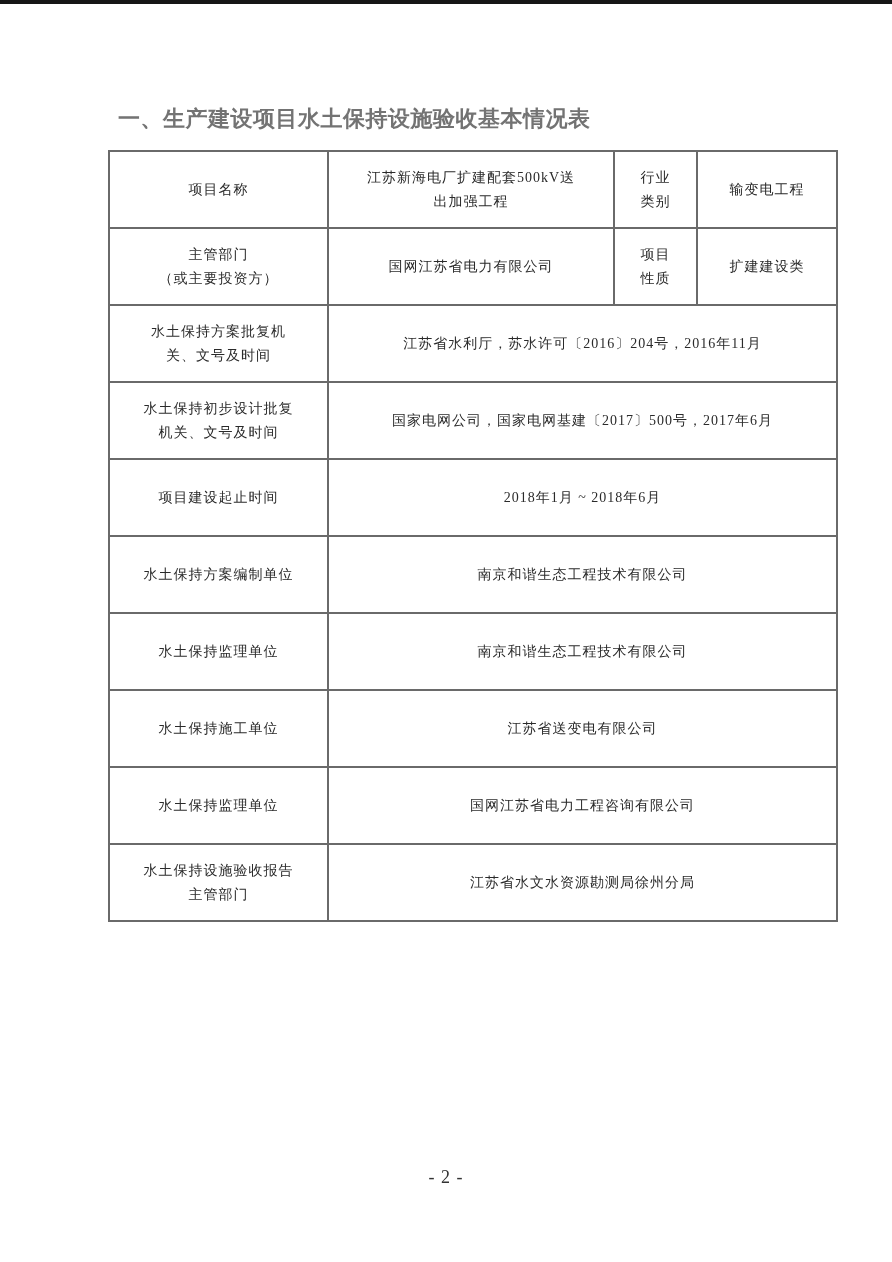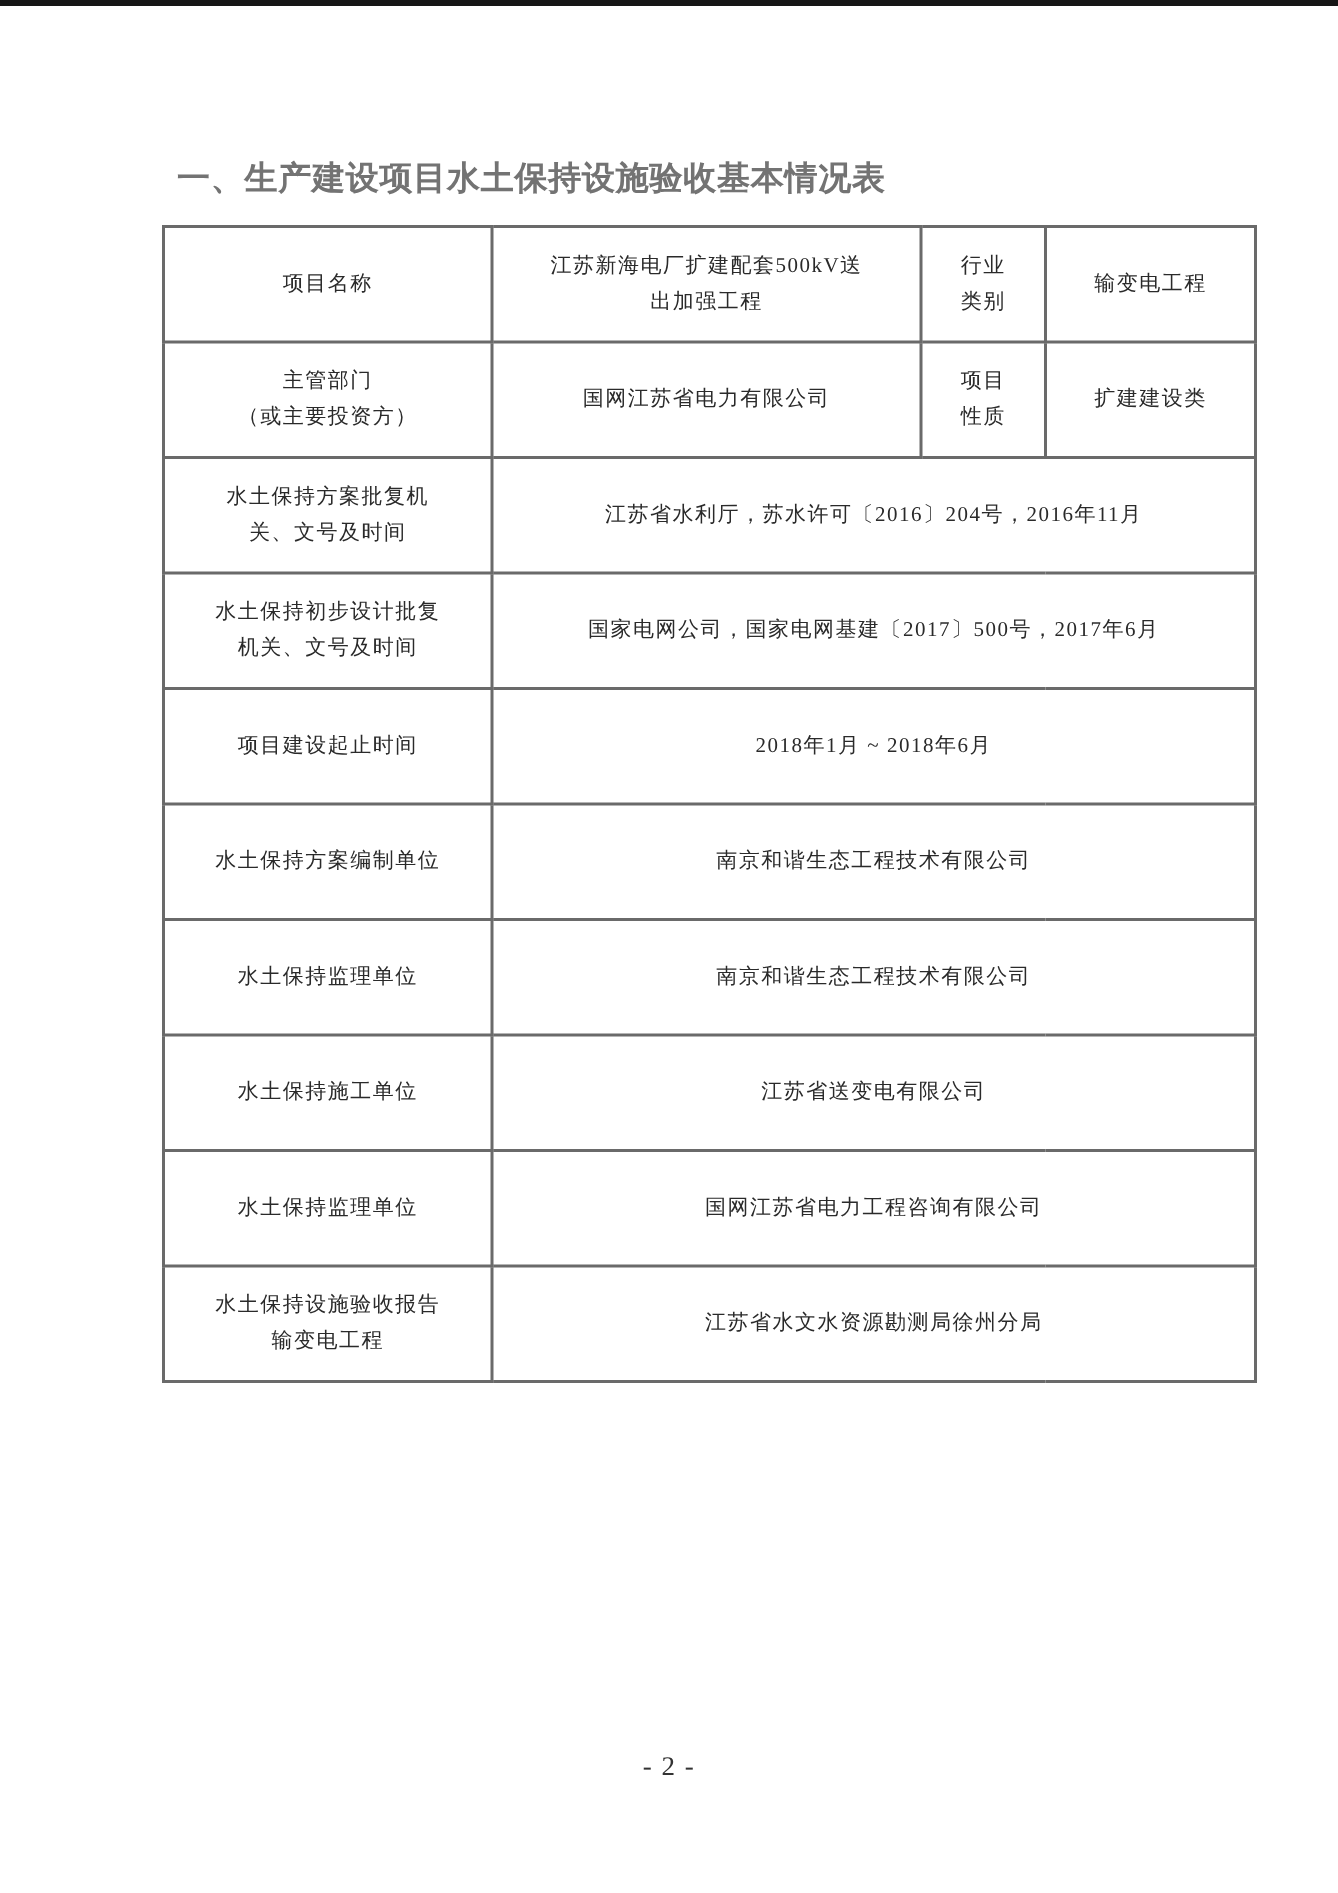--- a/index.html
+++ b/index.html
@@ -123,20 +123,20 @@
       <tr>
         <td class="c-label">水土保持施工单位</td>
         <td class="c-value" colspan="3">江苏省送变电有限公司</td>
       </tr>
       <tr>
         <td class="c-label">水土保持监理单位</td>
         <td class="c-value" colspan="3">国网江苏省电力工程咨询有限公司</td>
       </tr>
       <tr>
         <td class="c-label">水土保持设施验收报告
-输变电工程</td>
+主管部门</td>
         <td class="c-value" colspan="3">江苏省水文水资源勘测局徐州分局</td>
       </tr>
     </tbody>
   </table>
 
   <div class="page-number">- 2 -</div>
 </div>
 
 </body></html>

